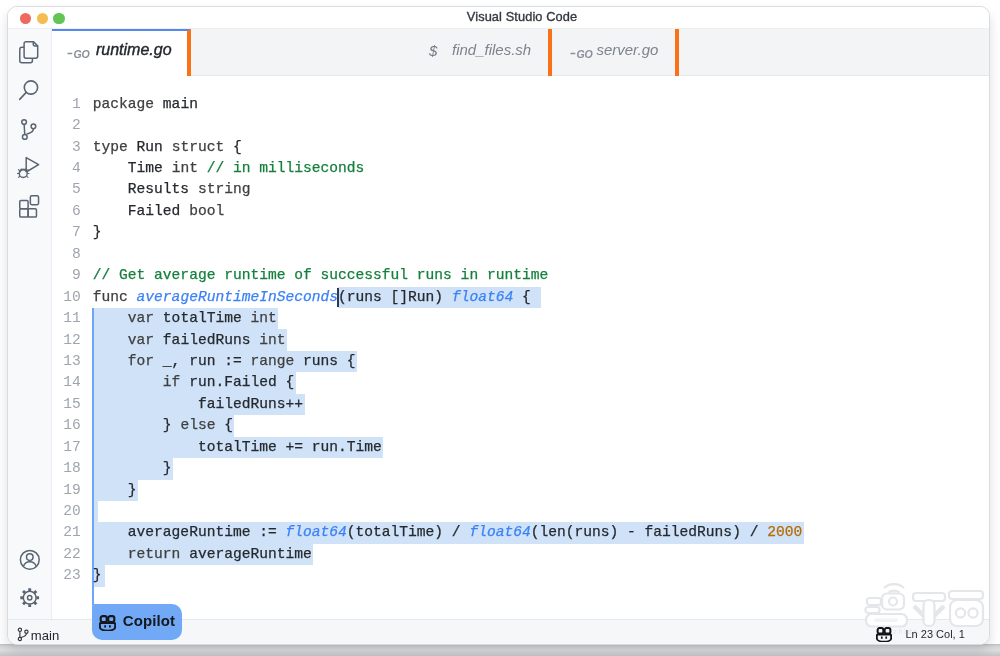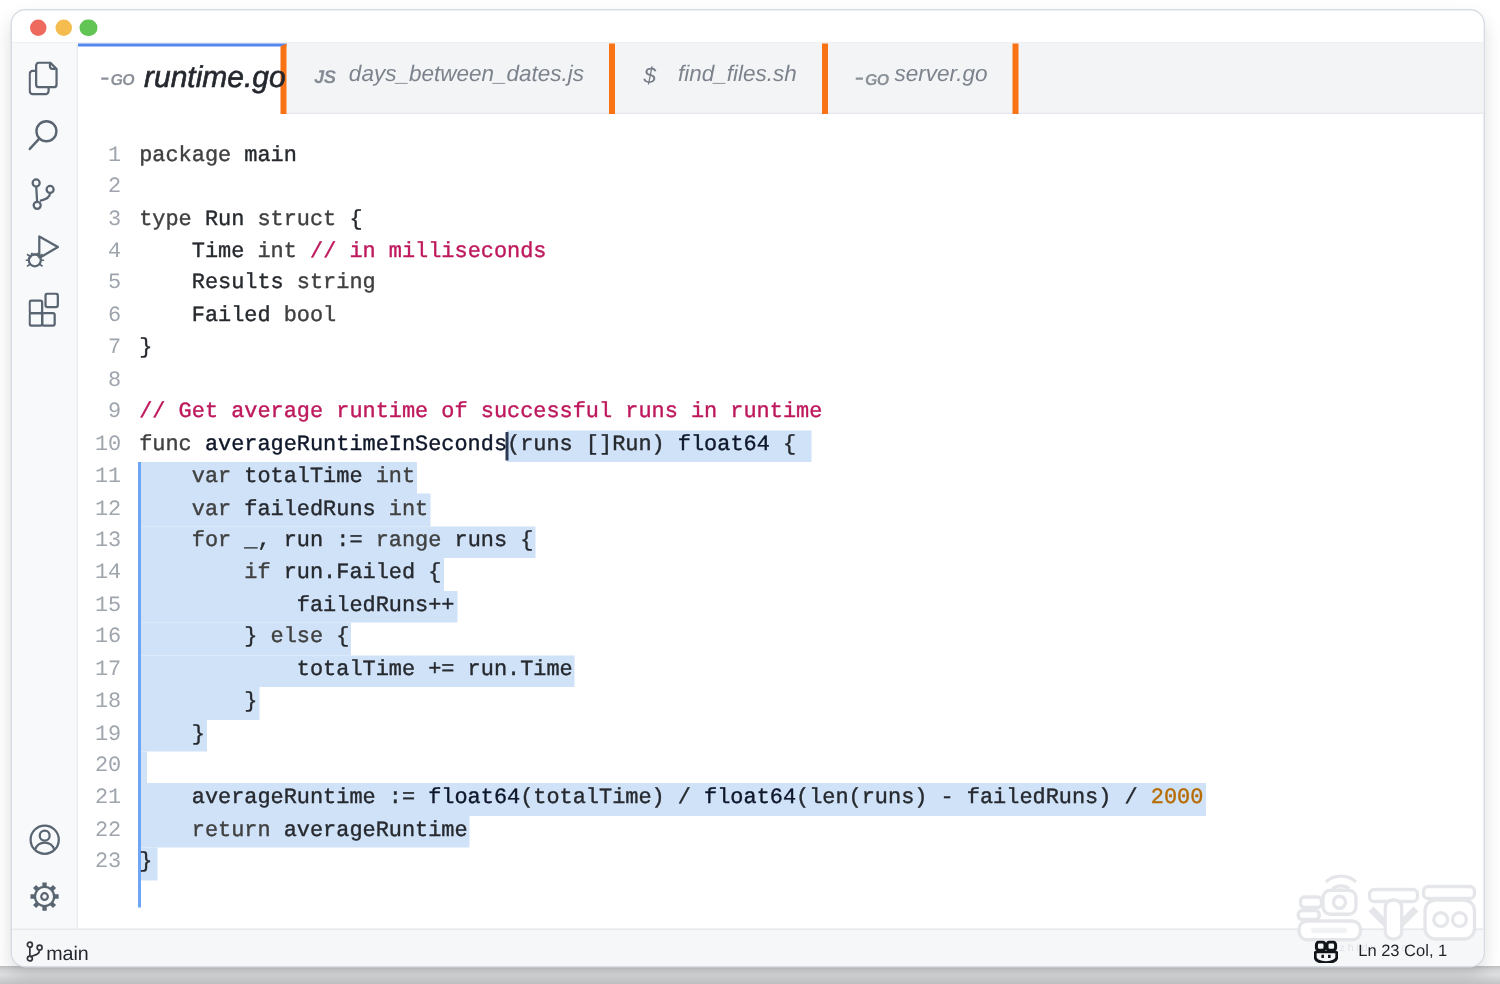--- a/index.html
+++ b/index.html
@@ -27,35 +27,35 @@
 
 #tabbar { position:absolute; left:43.6px; top:22px; width:938.9px; height:46.7px;
   background:#f3f4f6; border-bottom:1px solid #e7e9ed; }
 .tab { position:absolute; top:0; height:46.7px; border-right:4px solid #f97316;
   font-size:15px; color:#7c838d;font-style:italic; }
 #tab1 { left:0; width:139.2px; background:#ffffff; border-top:2.2px solid #5588ee; }
 #tab2 { left:139.2px; width:219.2px; }
 #tab3 { left:358.4px; width:141.6px; }
 #tab4 { left:500px; width:127.4px; }
 .tablabel { position:absolute; top:12.4px; }
-#tab1 .tablabel { top:10px; color:#24282e; font-size:20px; -webkit-text-stroke:0.4px #24282e; }
+#tab1 .tablabel { top:10px; color:#24282e; font-size:16px; -webkit-text-stroke:0.4px #24282e; }
 .goicon { position:absolute; top:16.8px; }
 #tab1 .goicon { top:14.6px; }
 .jsicon { position:absolute; top:15px; color:#848b94; font-weight:bold; font-size:12.3px; letter-spacing:-0.3px; }
 .shicon { position:absolute; top:12.5px; color:#747b85; font-size:15px; }
 
 #gutter { position:absolute; left:42.5px; top:86.7px; width:30.3px; text-align:right;
   font-family:"Liberation Mono", monospace; font-size:14.6px; line-height:21.43px;
   color:#9fa5ad; white-space:pre; }
 #code { position:absolute; left:84.8px; top:86.7px;
   font-family:"Liberation Mono", monospace; font-size:14.6px; line-height:21.43px;
   color:#26292e; white-space:pre; -webkit-text-stroke:0.25px currentColor; }
 .k { color:#404040; }
-.f { color:#0f172a; }
-.c { color:#be185d; }
+.f { color:#3b82f6;font-style:italic; }
+.c { color:#15803d; }
 .n { color:#b76b01; }
 .sel { position:absolute; background:#cfe2f8; height:21.5px; }
 #cursor10 { position:absolute; left:329.4px; top:281px; width:2px; height:19px; background:#2b3a52; }
 #copline { position:absolute; left:83.6px; top:301px; width:2.2px; height:297px; background:#6da6f6; }
 #copbtn { position:absolute; left:84.3px; top:596.9px; width:89.8px; height:35.7px;
   background:#72a9f7; border-radius:3px 10px 10px 10px; z-index:5; }
 #copbtn .btntext { position:absolute; left:30.5px; top:8.2px; font-size:15px;
   font-weight:bold; color:#15181d; letter-spacing:0.1px; }
 #copbtn svg { position:absolute; left:6.9px; top:11.3px; }
 
@@ -70,20 +70,21 @@
 </style>
 </head>
 <body>
 <div id="stage">
   <div id="shadowband"></div>
   <div id="win">
     <div id="titlebar">
       <div class="light" id="l1"></div>
       <div class="light" id="l2"></div>
       <div class="light" id="l3"></div>
+      <div id="wintitle">Visual Studio Code</div>
     </div>
     <div id="actbar">
       <div class="aicon" style="top:12.3px;">
         <svg width="22" height="23" viewBox="0 0 22 23" fill="none" stroke="#5a6572" stroke-width="1.5">
           <rect x="0.8" y="6.3" width="12.6" height="15.4" rx="2"></rect>
           <path d="M14.5 0.75 H7 a1.9 1.9 0 0 0-1.9 1.9 v12.6 a1.9 1.9 0 0 0 1.9 1.9 h9.8 a1.9 1.9 0 0 0 1.9-1.9 V4.9 L14.5 0.75 Z" fill="#f8f9fb"></path>
           <path d="M14.3 1 V3.4 a1.5 1.5 0 0 0 1.5 1.5 h2.3"></path>
         </svg>
       </div>
       <div class="aicon" style="top:50.9px;">
@@ -133,24 +134,20 @@
         </svg>
       </div>
     </div>
     <div id="tabbar">
       <div class="tab" id="tab1">
         <span class="goicon" style="left:15px;"><svg width="23" height="13" viewBox="0 0 23 13">
               <path d="M0.5 6.4 h4.8" stroke="#8b9199" stroke-width="1.5"></path>
               <text x="6.6" y="10.8" font-size="10.6" font-weight="bold" letter-spacing="-0.4" fill="#8b9199" font-family="Liberation Sans, sans-serif">GO</text>
             </svg></span>
         <span class="tablabel" style="left:44.4px;">runtime.go</span>
-      </div>
-      <div class="tab" id="tab2">
-        <span class="jsicon" style="left:18.6px;">JS</span>
-        <span class="tablabel" style="left:41.8px;">days_between_dates.js</span>
       </div>
       <div class="tab" id="tab3">
         <span class="shicon" style="left:19px;">$</span>
         <span class="tablabel" style="left:42px;">find_files.sh</span>
       </div>
       <div class="tab" id="tab4">
         <span class="goicon" style="left:18.2px;"><svg width="23" height="13" viewBox="0 0 23 13">
               <path d="M0.5 6.4 h4.8" stroke="#8b9199" stroke-width="1.5"></path>
               <text x="6.6" y="10.8" font-size="10.6" font-weight="bold" letter-spacing="-0.4" fill="#8b9199" font-family="Liberation Sans, sans-serif">GO</text>
             </svg></span>
@@ -215,20 +212,29 @@
             failedRuns++
         } <span class="k">else</span> {
             totalTime += run.Time
         }
     }
 
     averageRuntime := <span class="f">float64</span>(totalTime) / <span class="f">float64</span>(len(runs) - failedRuns) / <span class="n">2000</span>
     <span class="k">return</span> averageRuntime
 }</div>
 
+    <div id="copbtn">
+      <svg width="17" height="16" viewBox="0 0 24 23" fill="none" stroke="#15181d">
+        <rect x="2.2" y="1.6" width="8.8" height="8.4" rx="2.9" stroke-width="3.1"></rect>
+        <rect x="13" y="1.6" width="8.8" height="8.4" rx="2.9" stroke-width="3.1"></rect>
+        <path d="M2.4 11.6 h19.2 c0.8 0 1.4 0.6 1.4 1.4 v4.2 c0 3.2-4.9 5.4-11 5.4 S1 20.4 1 17.2 V13 c0-0.8 0.6-1.4 1.4-1.4 Z" stroke-width="2.9"></path>
+        <path d="M8.6 14.6 v3.4 M15.4 14.6 v3.4" stroke-width="2.6"></path>
+      </svg>
+      <span class="btntext">Copilot</span>
+    </div>
 
     <div id="statusbar">
       <div id="branch">
         <svg width="12" height="15" viewBox="0 0 12 15" fill="none" stroke="#33373d" stroke-width="1.15">
           <circle cx="2.9" cy="2.8" r="1.65"></circle>
           <circle cx="2.9" cy="12" r="1.65"></circle>
           <circle cx="9.4" cy="4.7" r="1.65"></circle>
           <path d="M2.9 4.5 V10.3 M9.4 6.4 c0 2.9-3.1 3.3-6.3 4.4"></path>
         </svg>
       </div>

